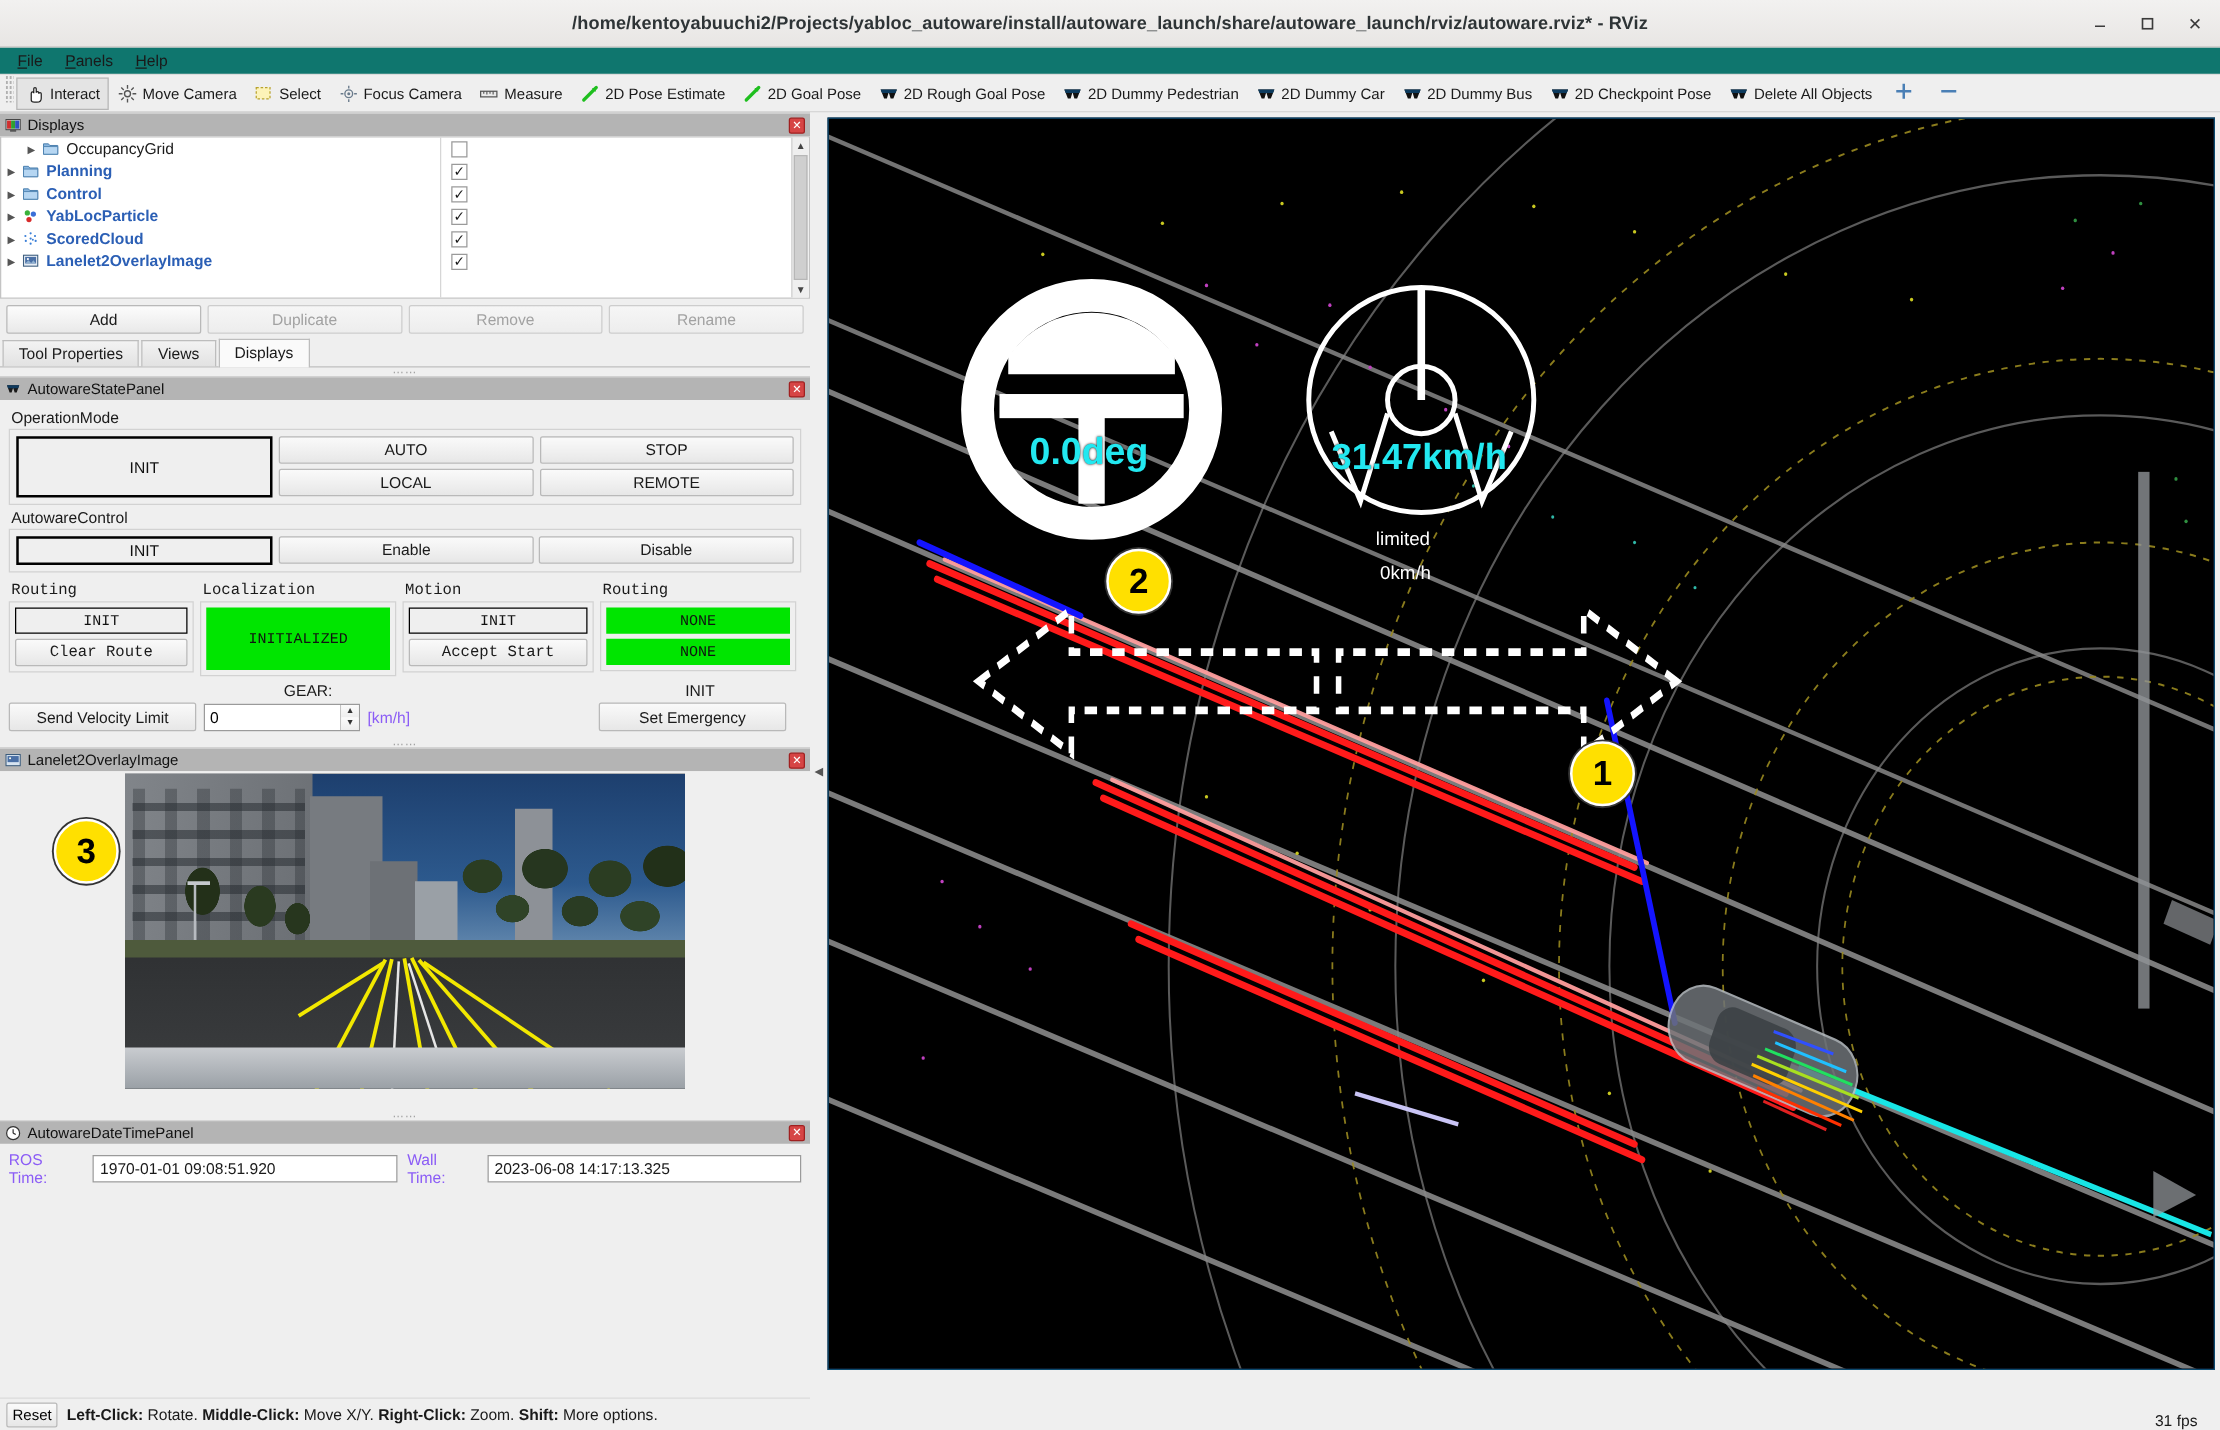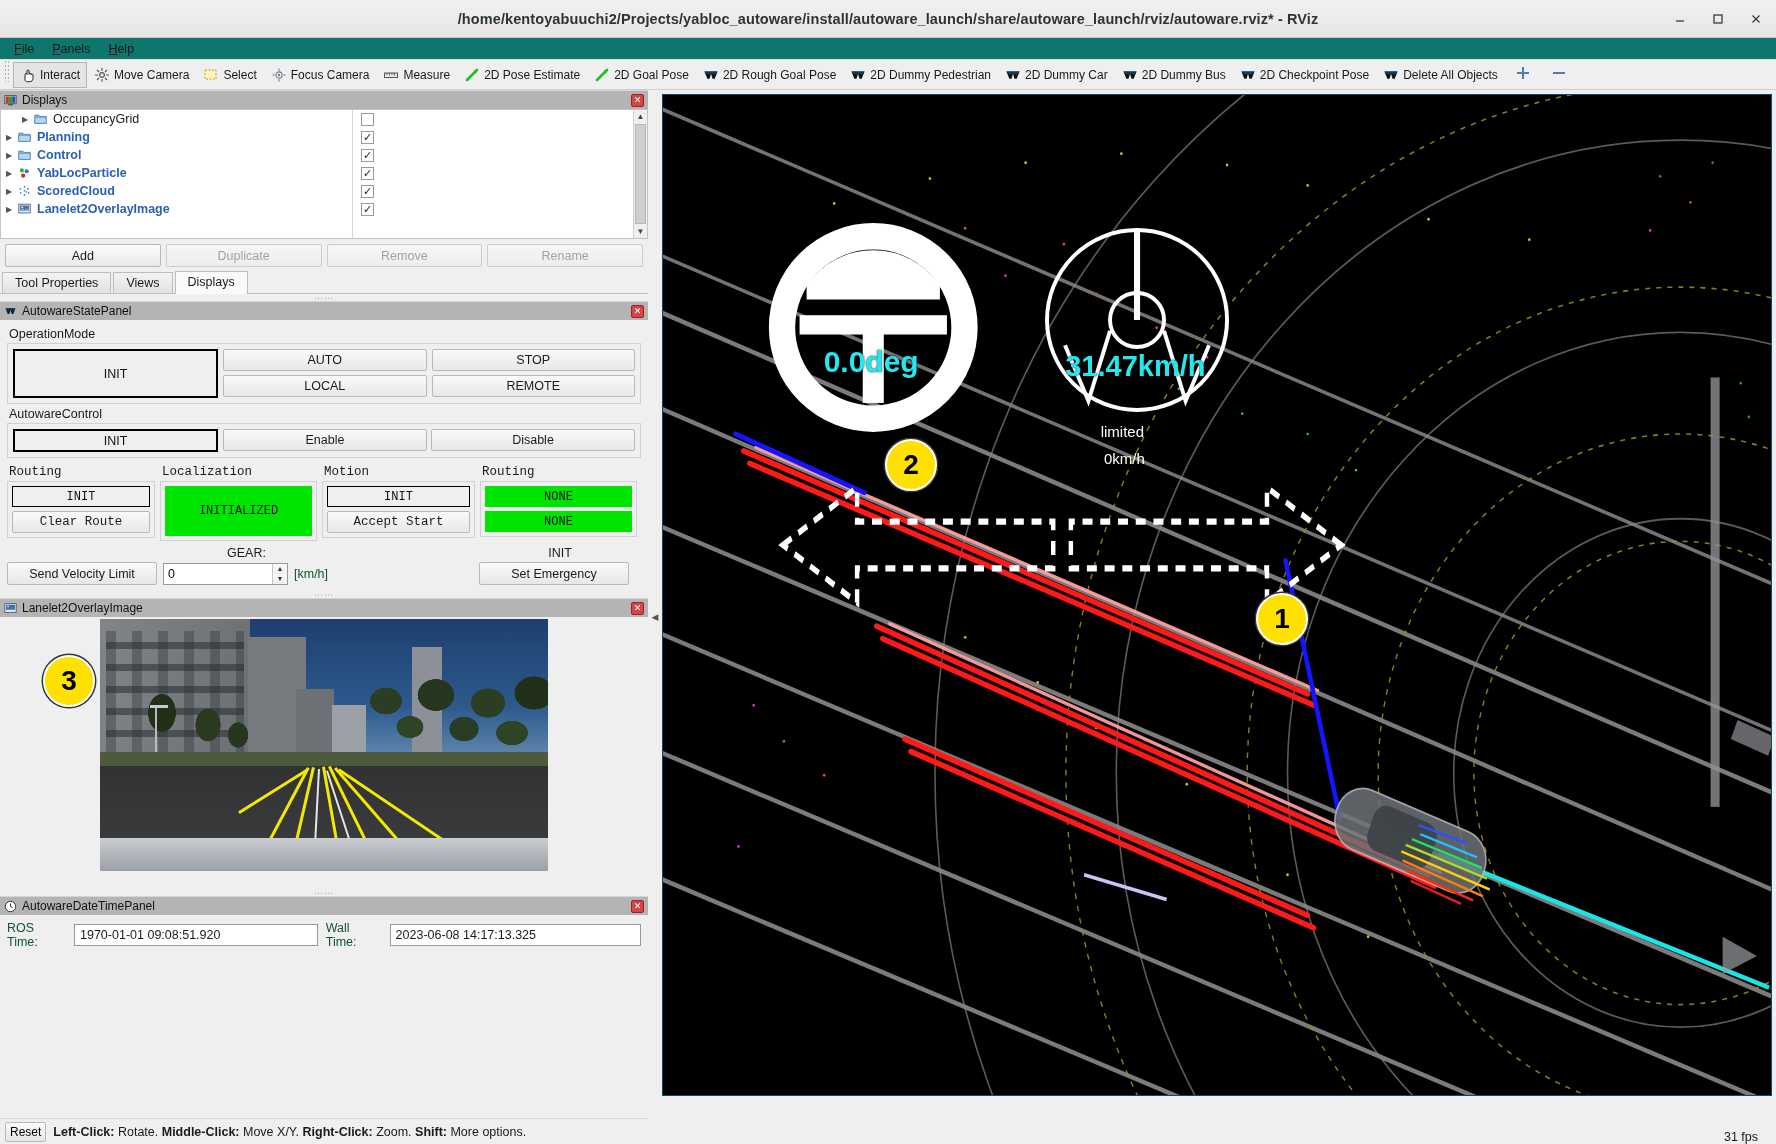--- a/index.html
+++ b/index.html
@@ -186,21 +186,21 @@
     background: linear-gradient(#1d3f6e 0%, #2d5a8e 35%, #88a8c4 70%, #c5d2dc 100%); }
   .bldg { position:absolute; background:#6e7175; }
   .road { position:absolute; left:0; right:0; bottom:0; height:44%;
           background: linear-gradient(#2f3133, #3c3e40); }
   .lane { position:absolute; background:#f2e800; transform-origin: 0 0; }
   .whiteline { position:absolute; background:#d9d9d9; transform-origin:0 0;}
   .hood { position:absolute; left:0; right:0; bottom:0; height:13%;
           background: linear-gradient(#c9ccd0,#9aa0a6); }
   
   #dt-body { padding: 6px 7px; display:flex; align-items:center; gap:8px;}
-  .fld-label { font-size:12.5px; color:#14532d; }
+  .fld-label { font-size:12.5px; color:#8b5cf6; }
   .tfield { height:22px; border:1px solid #9a9a9a; background:#fff;
             display:flex; align-items:center; padding:0 5px;
             font-size:12.5px; color:#1a1a1a; }
   
   #statusbar { height: 26px; display:flex; align-items:center; gap:7px;
                padding-left: 5px; background:#efefef;
                border-top:1px solid #dcdcdc;}
   #reset-btn { height:20px; padding:0 4px; font-size:12px;
                background:linear-gradient(#fafafa,#e7e7e7);
                border:1px solid #b9b9b9; border-radius:2px; cursor:pointer;

